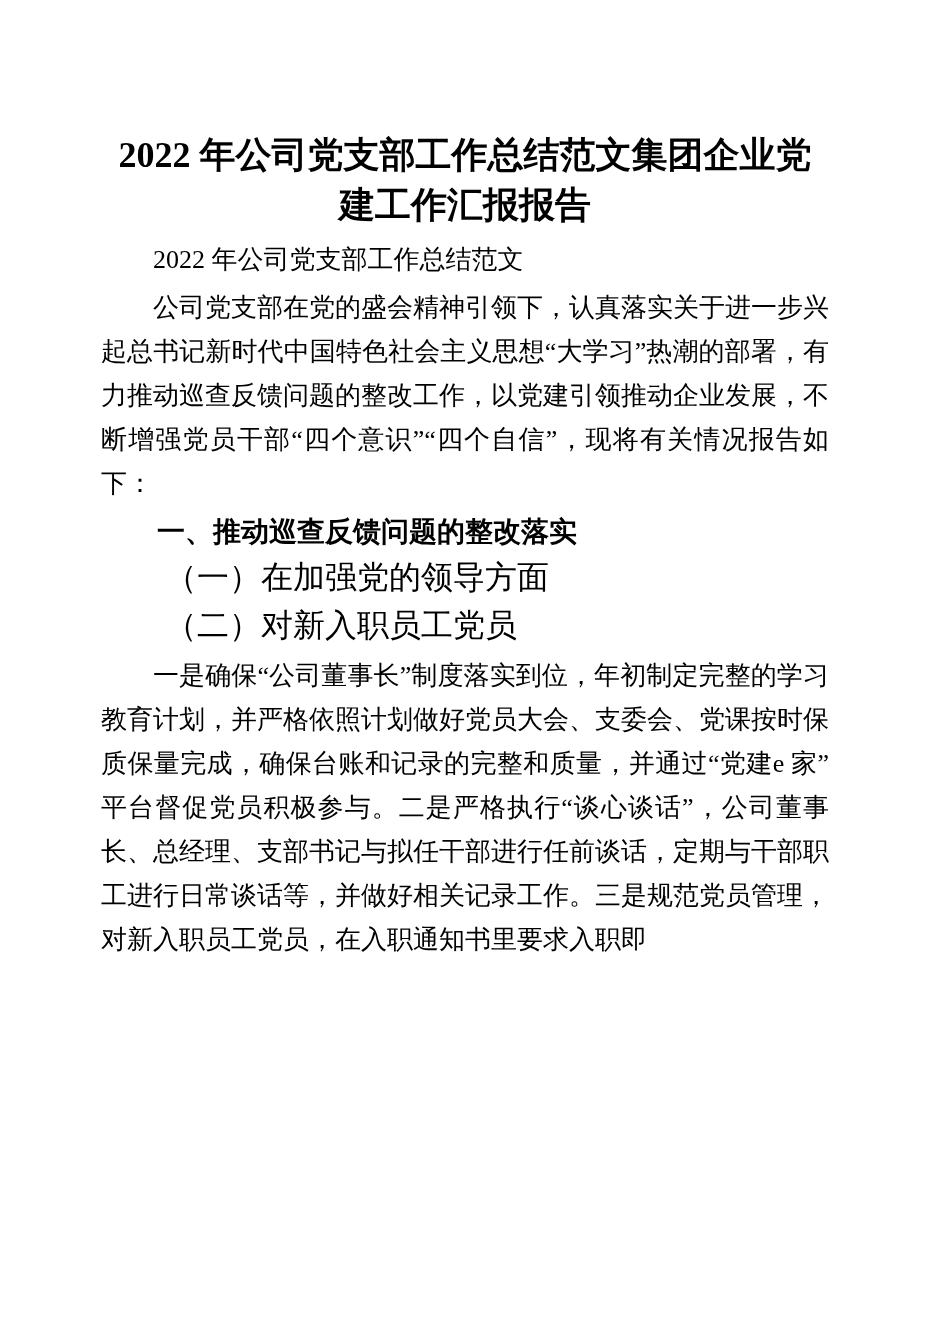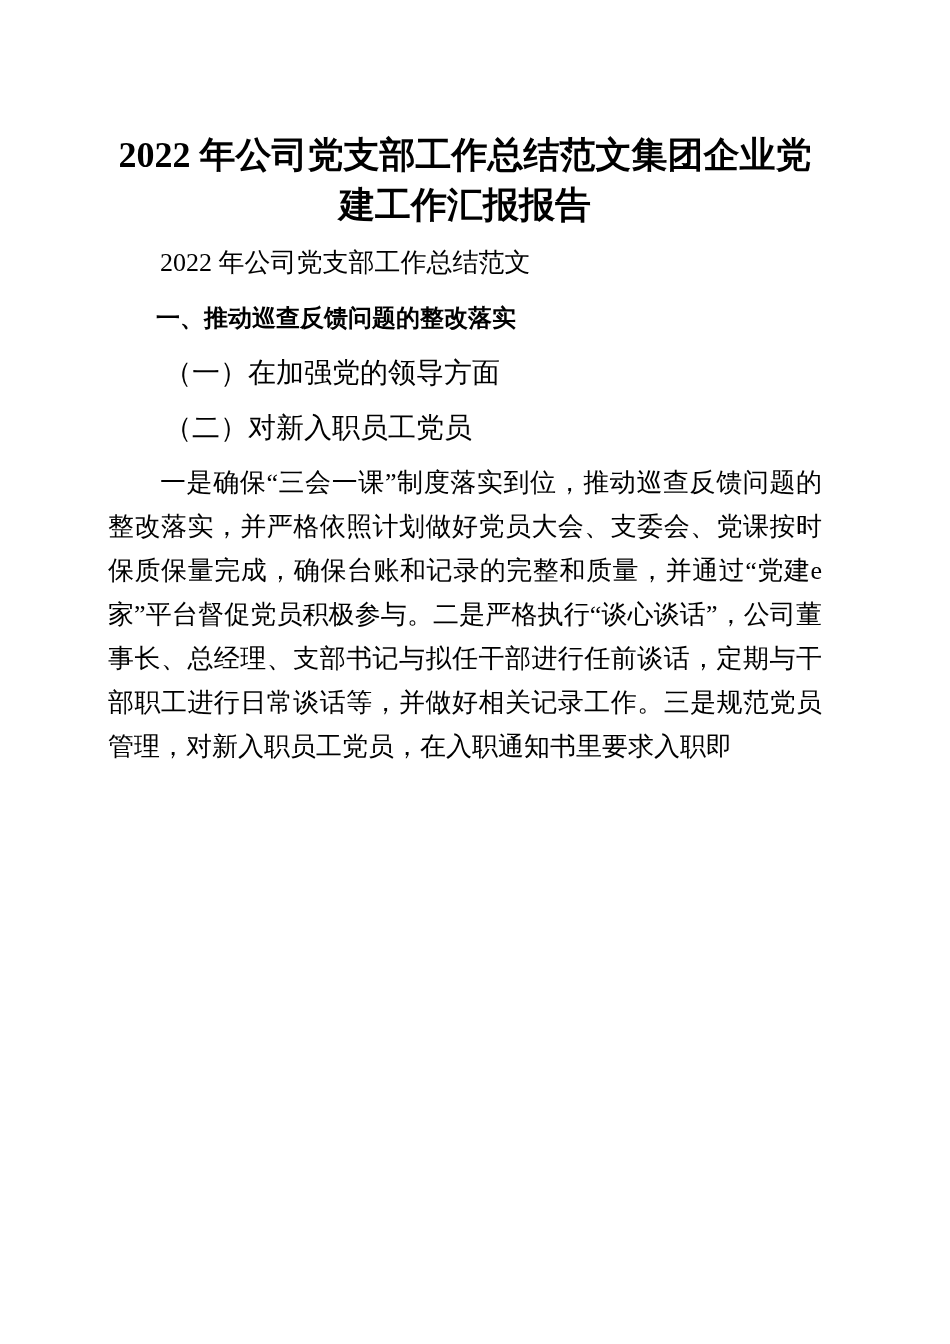--- a/index.html
+++ b/index.html
@@ -25,53 +25,54 @@
     width: 700px;
     margin: 0 auto 8px auto;
     font-family: "Liberation Serif", "DejaVu Serif", serif;
     font-weight: 700;
     font-size: 36px;
     line-height: 50px;
     text-align: center;
     letter-spacing: 0;
   }
   .doc-body p {
-    margin: 11px;
+    margin: 4px;
     padding: 0;
   }
   p.body {
     font-size: 26px;
     line-height: 44px;
     text-align: justify;
     text-indent: 2em;
     font-family: "Liberation Serif", "DejaVu Serif", serif;
   }
   p.section-heading {
     font-family: "Liberation Sans", "DejaVu Sans", sans-serif;
     font-weight: 700;
-    font-size: 24px;
+    font-size: 28px;
     line-height: 44px;
     text-indent: 2em;
     text-align: left;
   }
   p.sub-heading {
-    font-size: 28px;
+    font-size: 32px;
     line-height: 44px;
     text-indent: 2em;
     text-align: left;
-    font-family: Liberation Serif, serif;
+    font-family: Liberation Mono, monospace;
   }
 </style>
 </head>
 <body>
 
 <div class="page">
   <div class="content">
     <h1 class="doc-title">2022 年公司党支部工作总结范文集团企业党建工作汇报报告</h1>
     <div class="doc-body">
         <p class="body">2022 年公司党支部工作总结范文</p>
+        <p class="body">公司党支部在党的盛会精神引领下，认真落实关于进一步兴起总书记新时代中国特色社会主义思想“大学习”热潮的部署，有力推动巡查反馈问题的整改工作，以党建引领推动企业发展，不断增强党员干部“四个意识”“四个自信”，现将有关情况报告如下：</p>
         <p class="section-heading">一、推动巡查反馈问题的整改落实</p>
         <p class="sub-heading">（一）在加强党的领导方面</p>
         <p class="sub-heading">（二）对新入职员工党员</p>
-        <p class="body">一是确保“三会一课”制度落实到位，推动巡查反馈问题的整改落实，并严格依照计划做好党员大会、支委会、党课按时保质保量完成，确保台账和记录的完整和质量，并通过“党建e 家”平台督促党员积极参与。二是严格执行“谈心谈话”，公司董事长、总经理、支部书记与拟任干部进行任前谈话，定期与干部职工进行日常谈话等，并做好相关记录工作。三是规范党员管理，对新入职员工党员，在入职通知书里要求入职即</p>
+        <p class="body">一是确保“公司董事长”制度落实到位，年初制定完整的学习教育计划，并严格依照计划做好党员大会、支委会、党课按时保质保量完成，确保台账和记录的完整和质量，并通过“党建e 家”平台督促党员积极参与。二是严格执行“谈心谈话”，公司董事长、总经理、支部书记与拟任干部进行任前谈话，定期与干部职工进行日常谈话等，并做好相关记录工作。三是规范党员管理，对新入职员工党员，在入职通知书里要求入职即</p>
       </div>
   </div>
 </div>
 
 </body></html>

